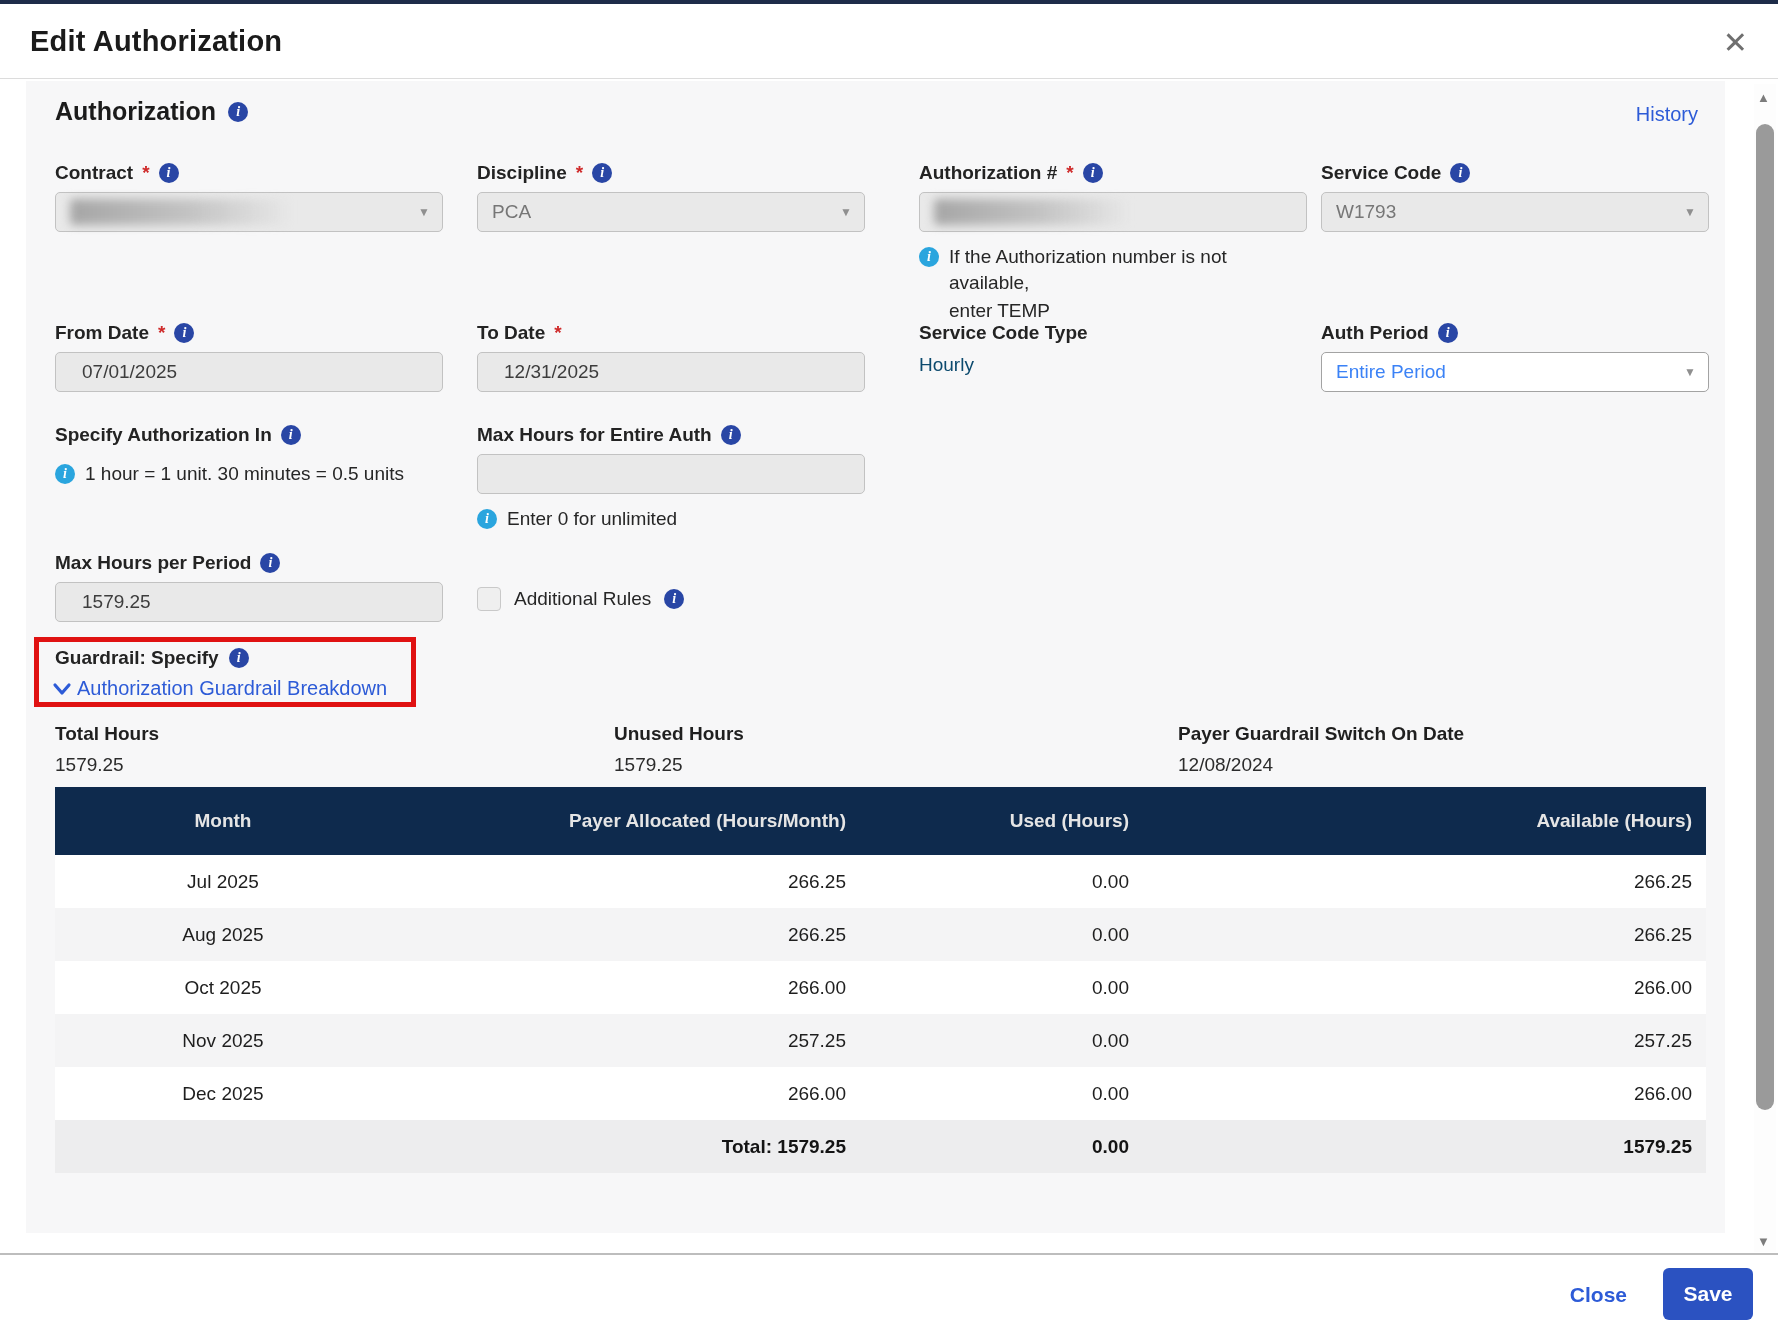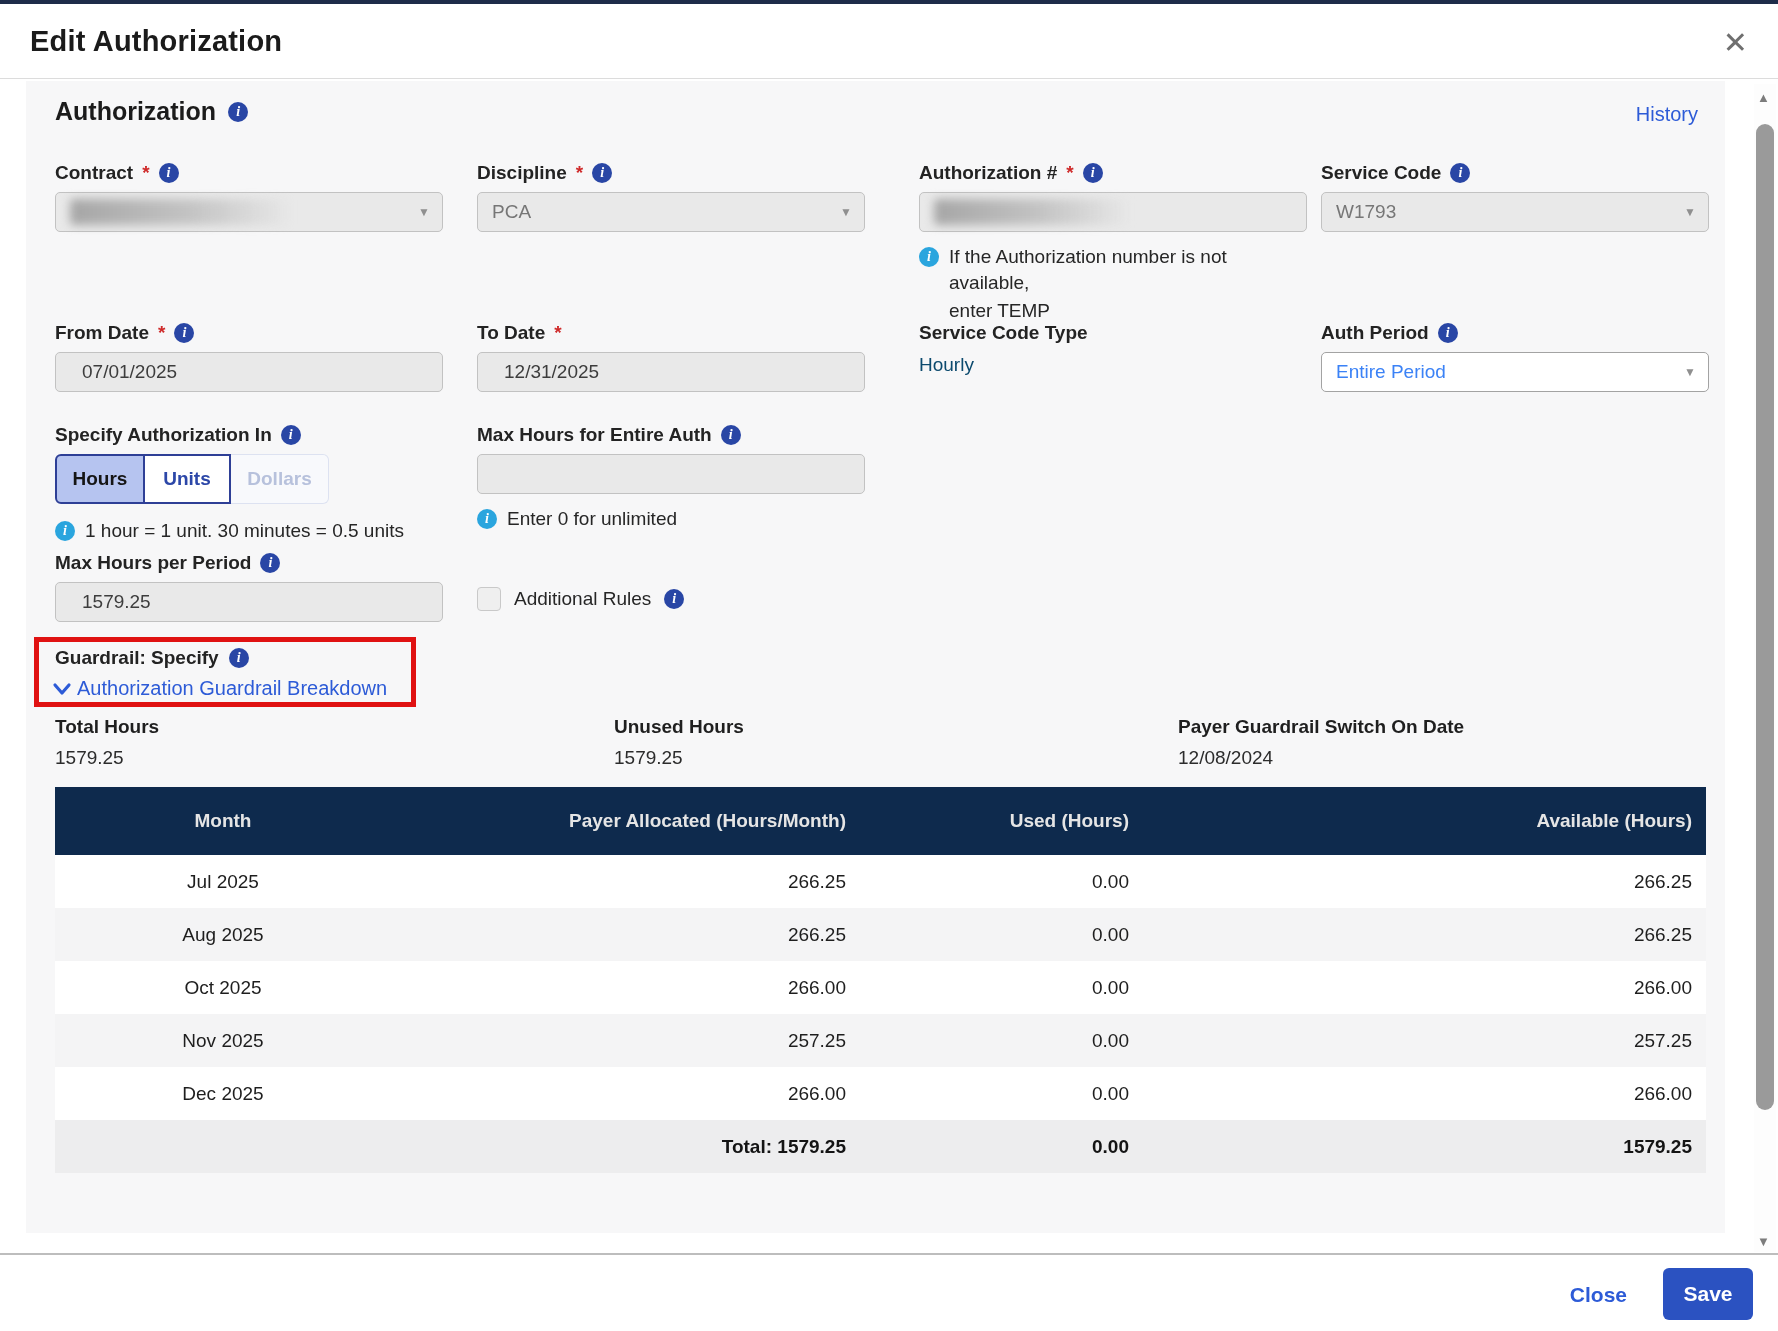--- a/index.html
+++ b/index.html
@@ -62,21 +62,21 @@
   .chk-row{display:flex;align-items:center;gap:13px;}
   .checkbox{width:24px;height:24px;border-radius:4px;border:1px solid #c9c9c9;background:#efefef;cursor:pointer;}
   .chk-lbl{font-size:19px;color:#262626;}
 
   .redbox{position:absolute;left:8px;top:556px;width:382px;height:70px;border:5px solid var(--annotation_red);}
   .guard-lblrow{position:absolute;left:29px;top:566px;display:flex;align-items:center;gap:10px;}
   .guard-link{position:absolute;left:25px;top:596px;display:flex;align-items:center;gap:4px;cursor:pointer;}
   .guard-link span{font-size:20px;color:var(--accent);}
 
   .stats{position:absolute;left:29px;top:634px;width:1651px;}
-  .stat{position:absolute;top:1px;}
+  .stat{position:absolute;top:8px;}
   .stat .s-lbl{font-size:19px;font-weight:700;color:#1f1f1f;}
   .stat .s-val{font-size:19px;color:#2c2c2c;margin-top:9px;}
   .st1{left:0;} .st2{left:559px;} .st3{left:1123px;}
 
   table.gtable{position:absolute;left:29px;top:706px;width:1651px;border-collapse:collapse;table-layout:fixed;font-size:19px;}
   .gtable col.c1{width:336px;} .gtable col.c2{width:469px;} .gtable col.c3{width:283px;} .gtable col.c4{width:563px;}
   .gtable thead th{background:var(--table_header_bg);color:#e5e5e5;font-weight:700;height:68px;padding:0 14px;}
   .gtable th.c-month,.gtable td.c-month{text-align:center;}
   .gtable th.c-num,.gtable td.c-num{text-align:right;}
   .gtable tbody td{height:53px;padding:0 14px;color:#1e1e1e;background:#fff;}
@@ -207,25 +207,20 @@
             <span class="caret">▼</span>
           </div>
         </div>
       </div>
 
       <div class="frow" style="top:342px;">
         <div class="field f-c1" style="width:420px;">
           <div class="lblrow">
             <span class="lbl">Specify Authorization In</span>
             <span class="info-i">i</span>
-          </div>
-          <div class="seg-group" style="margin-top:4px;">
-            <div class="seg hours">Hours</div>
-            <div class="seg units">Units</div>
-            <div class="seg dollars">Dollars</div>
           </div>
           <div class="note" style="margin-top:14px;">
             <span class="info-i cyan">i</span>
             <span>1 hour = 1 unit. 30 minutes = 0.5 units</span>
           </div>
         </div>
 
         <div class="field f-c2">
           <div class="lblrow">
             <span class="lbl">Max Hours for Entire Auth</span>

